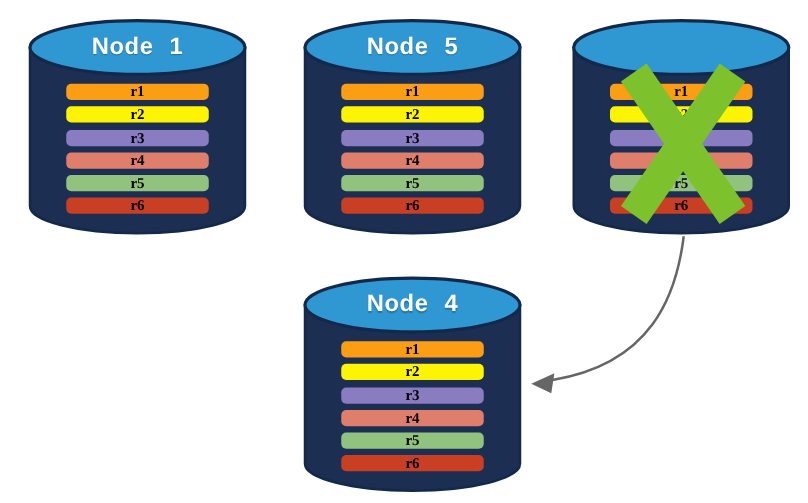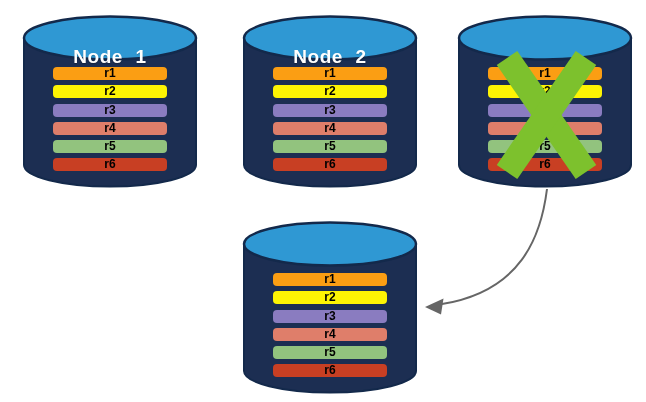--- a/index.html
+++ b/index.html
@@ -12,32 +12,31 @@
   }
   .node { position:absolute; width:176px; height:180px; }
   .cyl { position:absolute; left:0; top:0; }
   .node-title {
     position:absolute; left:0; top:18px; width:100%; height:24px;
     text-align:center; color:#ffffff;
     font-size:19px; font-weight:bold;
     letter-spacing:0.5px; word-spacing:7px;
     line-height:24px;
     text-shadow:0 1px 1px rgba(0,0,0,0.25);
-    margin-top:19px;
   }
   .bars {
     position:absolute; left:31px; top:59px; width:114px;
     display:flex; flex-direction:column; gap:5.3px;
   }
   .bar {
     height:13px; border-radius:4px;
     display:flex; align-items:center; justify-content:center;
   }
   .bar-label {
-    font-size:12px; font-weight:bold; color:#000000; line-height:13px;
+    font-size:12px; font-weight:bold; color:#000000; line-height:13px;font-family:Liberation Serif, serif;
   }
   .x-overlay { position:absolute; left:0; top:0; pointer-events:none; }
   .arrow-layer { position:absolute; left:0; top:0; pointer-events:none; }
 </style>
 </head>
 <body>
 
 <div class="canvas">
 
   <div class="node" style="left:22px;top:8px;">
@@ -66,21 +65,21 @@
           <span class="bar-label">r6</span>
         </div>
     </div>
   </div>
 
   <div class="node" style="left:242px;top:8px;">
     <svg class="cyl" width="176" height="180" viewBox="0 0 176 180">
       <path d="M2,30 L2,157 A86,21.5 0 0 0 174,157 L174,30 Z" stroke-width="2" fill="#1c2e52" stroke="#13294b"></path>
       <ellipse cx="88" cy="30" rx="86" ry="21.5" stroke-width="2.5" fill="#2f98d3" stroke="#13294b"></ellipse>
     </svg>
-    <div class="node-title">Node 2</div>
+    <div class="node-title">Node 5</div>
     <div class="bars">
       <div class="bar" style="background: rgb(251, 158, 19);">
           <span class="bar-label">r1</span>
         </div>
       <div class="bar" style="background: rgb(253, 244, 3);">
           <span class="bar-label">r2</span>
         </div>
       <div class="bar" style="background: rgb(138, 124, 192);">
           <span class="bar-label">r3</span>
         </div>
@@ -125,20 +124,21 @@
       <line x1="50" y1="50" x2="129" y2="164" stroke-width="25" stroke-linecap="butt" stroke="#7dc12d"></line>
       <line x1="129" y1="50" x2="50" y2="164" stroke-width="25" stroke-linecap="butt" stroke="#7dc12d"></line>
     </svg>
   </div>
 
   <div class="node" style="left:242px;top:214px;">
     <svg class="cyl" width="176" height="180" viewBox="0 0 176 180">
       <path d="M2,30 L2,157 A86,21.5 0 0 0 174,157 L174,30 Z" stroke-width="2" fill="#1c2e52" stroke="#13294b"></path>
       <ellipse cx="88" cy="30" rx="86" ry="21.5" stroke-width="2.5" fill="#2f98d3" stroke="#13294b"></ellipse>
     </svg>
+    <div class="node-title">Node 4</div>
     <div class="bars">
       <div class="bar" style="background: rgb(251, 158, 19);">
           <span class="bar-label">r1</span>
         </div>
       <div class="bar" style="background: rgb(253, 244, 3);">
           <span class="bar-label">r2</span>
         </div>
       <div class="bar" style="background: rgb(138, 124, 192);">
           <span class="bar-label">r3</span>
         </div>

